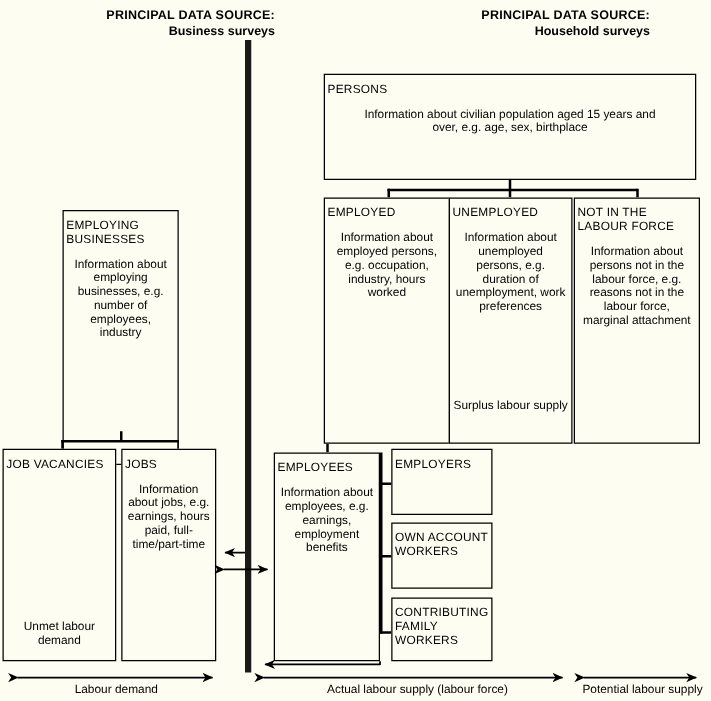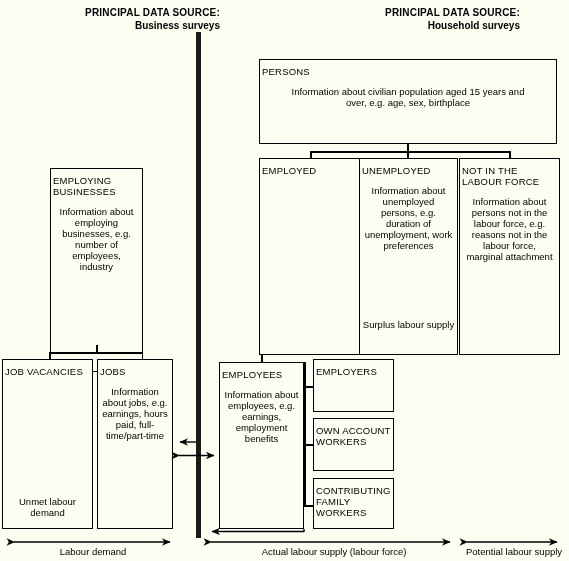--- a/index.html
+++ b/index.html
@@ -128,20 +128,21 @@
     <span class="body">Information about employing businesses, e.g. number of employees, industry</span>
   </div>
 
   <div class="vline" style="left:96px; top:345px; width:1.5px; height:8px;"></div>
   <div class="hline" style="left:49px; top:352px; width:94px; height:1.5px;"></div>
   <div class="vline" style="left:49px; top:352px; width:1.5px; height:7px;"></div>
   <div class="vline" style="left:141.5px; top:352px; width:1.5px; height:7px;"></div>
 
   <div class="box" style="left:259px; top:158px; width:101px; height:197px;">
     <span class="title">EMPLOYED</span>
+    <span class="body">Information about employed persons, e.g. occupation, industry, hours worked</span>
   </div>
 
   <div class="box" style="left:359px; top:158px; width:99px; height:197px;">
     <span class="title">UNEMPLOYED</span>
     <span class="body">Information about unemployed persons, e.g. duration of unemployment, work preferences</span>
     <span class="footer" style="bottom:24px;">Surplus labour supply</span>
   </div>
 
   <div class="box" style="left:459px; top:158px; width:101px; height:197px;">
     <span class="title">NOT IN THE LABOUR FORCE</span>

